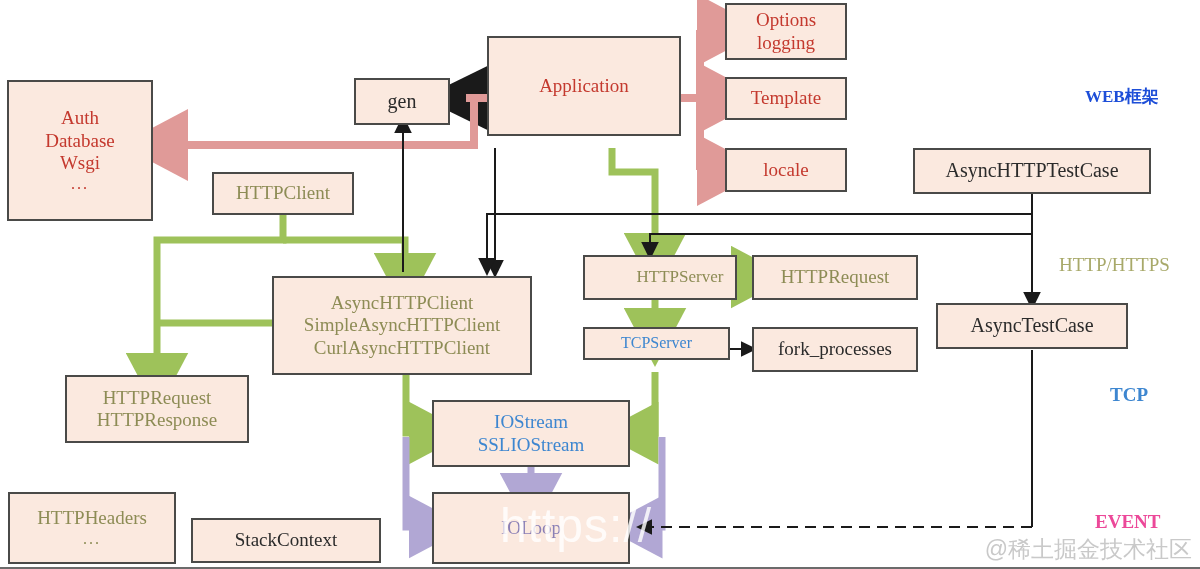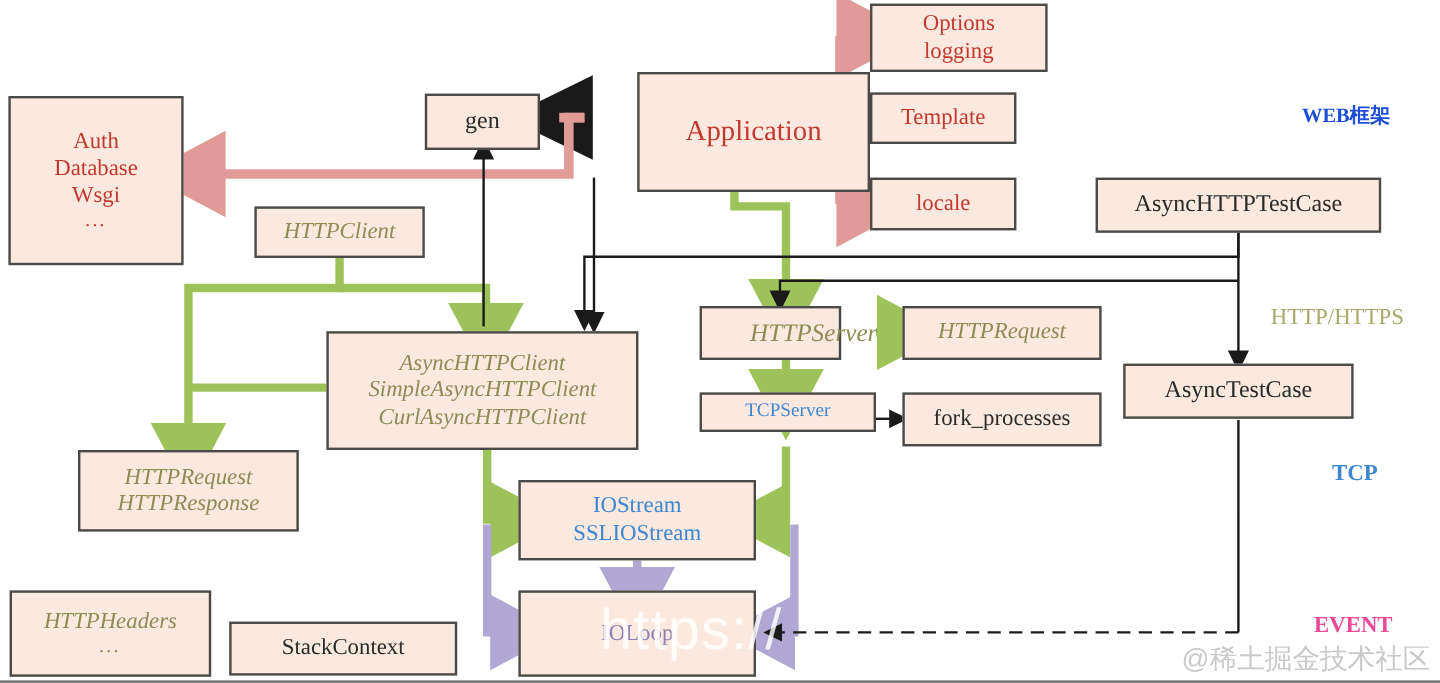--- a/index.html
+++ b/index.html
@@ -32,21 +32,21 @@
     align-items:center;
     justify-content:center;
     text-align:center;
     line-height:1.18;
     font-family:"Liberation Serif", serif;
     z-index:3;
   }
   .node .lines{width:100%;}
   .node .l{display:block;}
   .c-red{color:#c4392e;}
-  .c-olive{color:#8d8c55;font-style:italic;}
+  .c-olive{color:#8d8c55;}
   .c-blue{color:#3d86d0;}
   .c-purple{color:#8a7fb5;}
   .c-dark{color:#2b2b2b;}
   .dots{letter-spacing:2px;}
   .label{
     position:absolute;
     font-family:"Liberation Serif", serif;
     font-weight:bold;
     z-index:3;
     white-space:nowrap;
@@ -168,27 +168,27 @@
       <span class="l c-red dots" style="font-size:16px;">...</span>
     </span>
   </div>
 
   <div class="node" style="left:354px;top:78px;width:96px;height:47px;font-size:20px;">
     <span class="lines">
       <span class="l c-dark">gen</span>
     </span>
   </div>
 
-  <div class="node" style="left:487px;top:60px;width:194px;height:100px;font-size:24px;margin-left:44px;">
+  <div class="node" style="left:487px;top:36px;width:194px;height:100px;font-size:19px;">
     <span class="lines">
       <span class="l c-red">Application</span>
     </span>
   </div>
 
-  <div class="node" style="left:725px;top:3px;width:148px;height:57px;font-size:19px;justify-content:center;">
+  <div class="node" style="left:725px;top:3px;width:122px;height:57px;font-size:19px;justify-content:center;">
     <span class="lines">
       <span class="l c-red">Options</span>
       <span class="l c-red">logging</span>
     </span>
   </div>
 
   <div class="node" style="left:725px;top:77px;width:122px;height:43px;font-size:19px;">
     <span class="lines">
       <span class="l c-red">Template</span>
     </span>
@@ -227,21 +227,21 @@
       <span class="l c-olive dots" style="font-size:16px;">...</span>
     </span>
   </div>
 
   <div class="node" style="left:191px;top:518px;width:190px;height:45px;font-size:19px;">
     <span class="lines">
       <span class="l c-dark">StackContext</span>
     </span>
   </div>
 
-  <div class="node" style="left:583px;top:255px;width:118px;height:45px;font-size:21px;padding-left:40px;">
+  <div class="node" style="left:583px;top:255px;width:154px;height:45px;font-size:17px;padding-left:40px;">
     <span class="lines">
       <span class="l c-olive">HTTPServer</span>
     </span>
   </div>
 
   <div class="node" style="left:752px;top:255px;width:166px;height:45px;font-size:19px;">
     <span class="lines">
       <span class="l c-olive">HTTPRequest</span>
     </span>
   </div>

